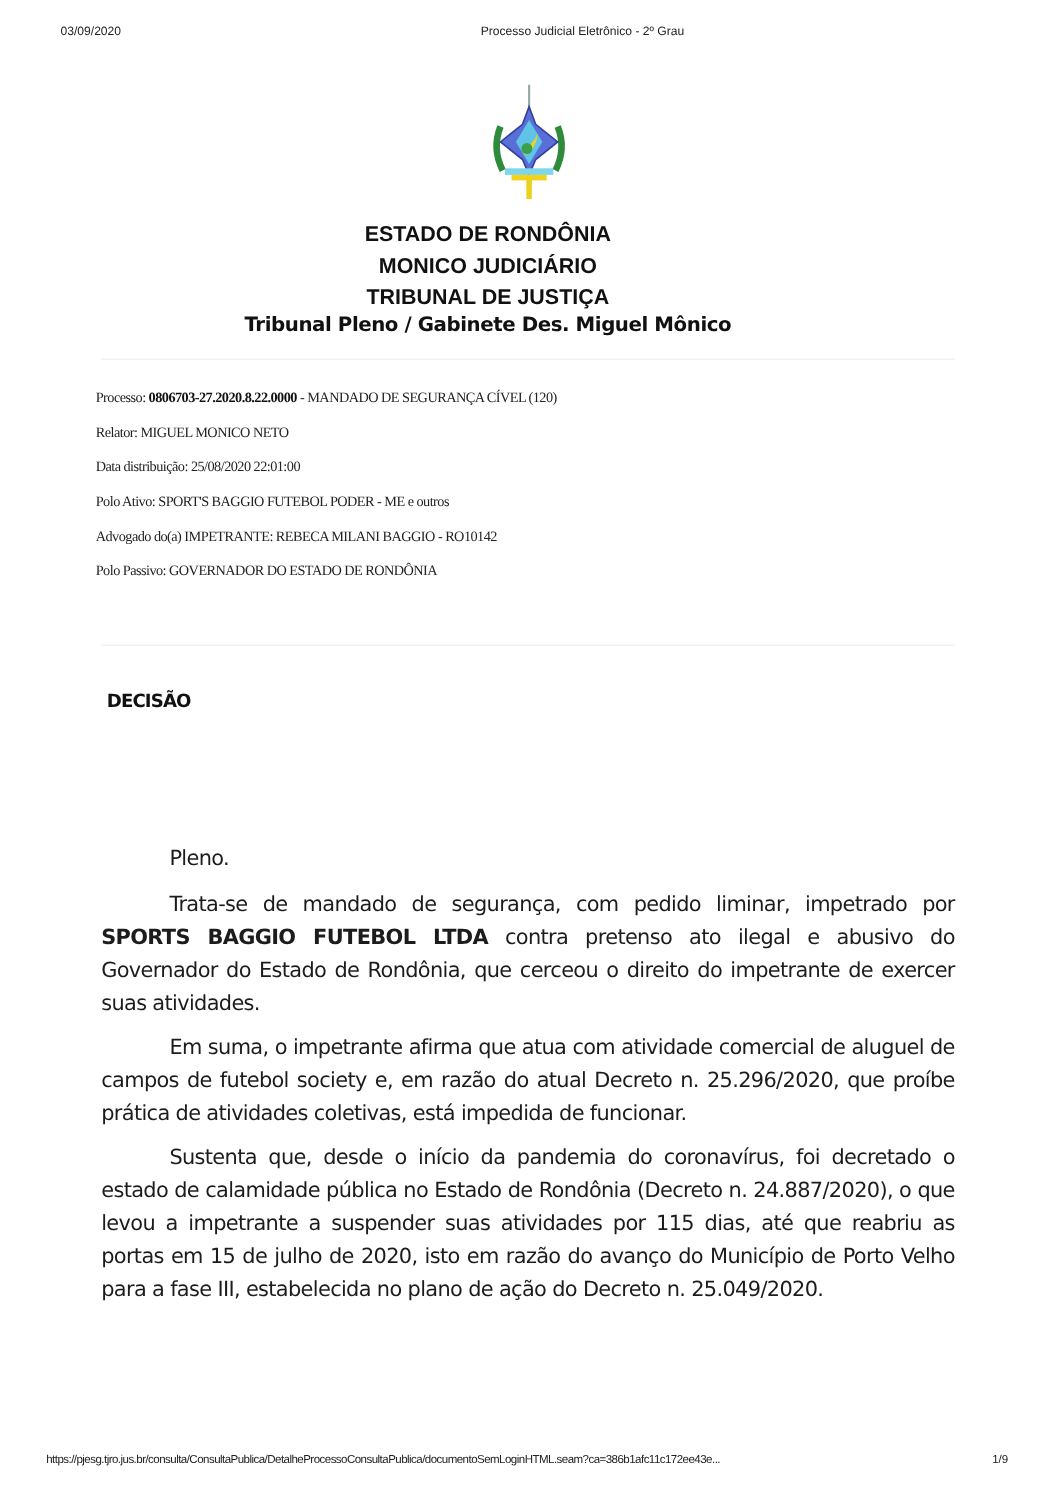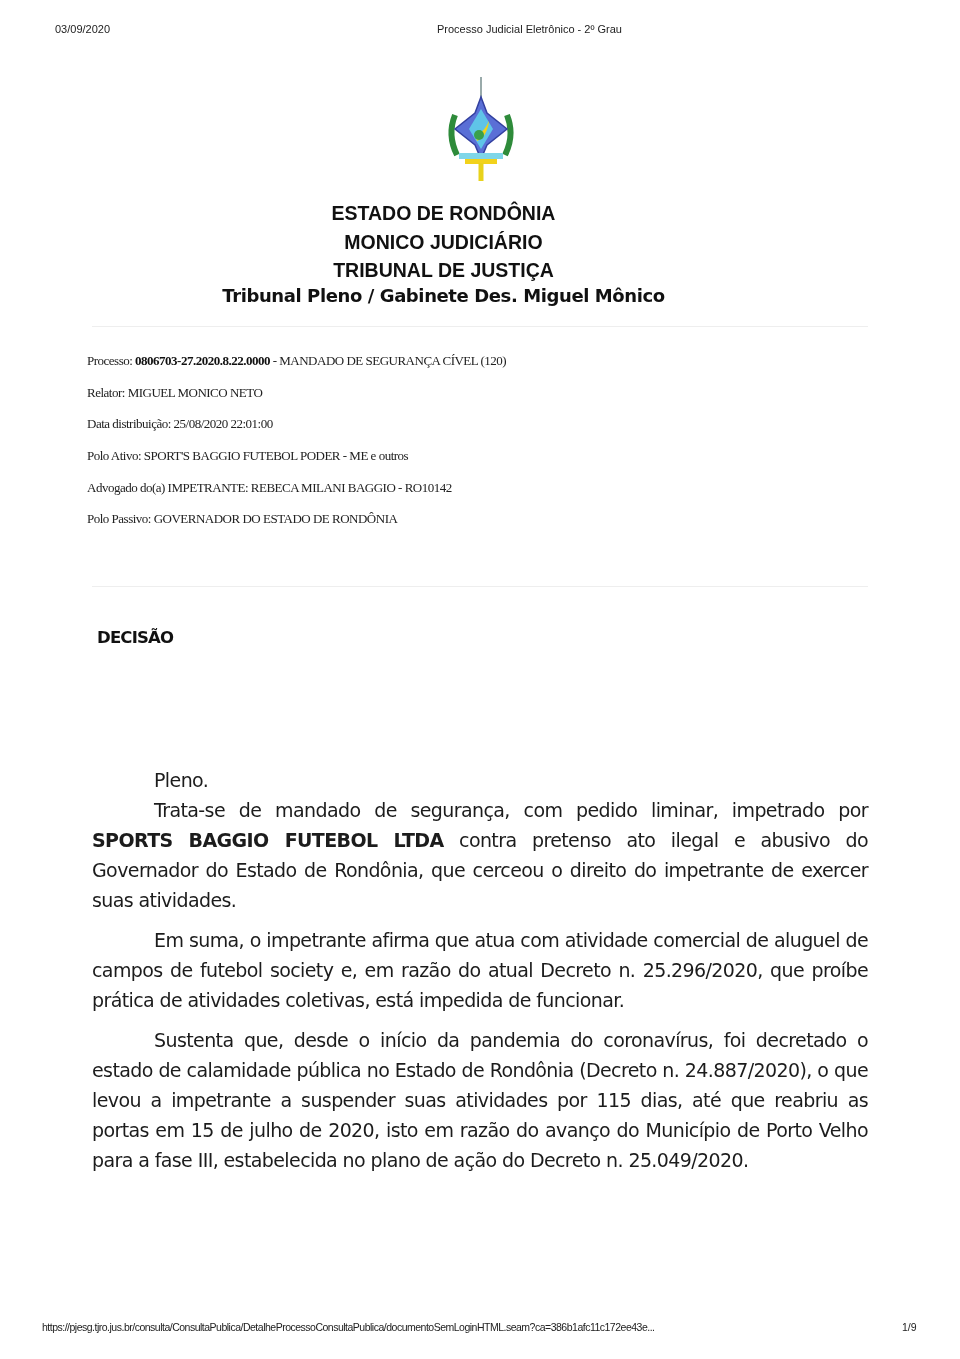--- a/index.html
+++ b/index.html
@@ -11,21 +11,21 @@
   .org { position: absolute; top: 199px; left: 0; width: 887px; text-align: center; font-family: "Liberation Sans", sans-serif; font-weight: bold; color: #111; }
   .org .l { font-size: 19.5px; line-height: 28.5px; }
   .org .sub { font-family: "DejaVu Sans", sans-serif; font-size: 18px; line-height: 22px; letter-spacing: -0.4px; }
   .rule { position: absolute; left: 92px; width: 776px; height: 1px; background: #eeeeee; }
   .meta { position: absolute; left: 74px; top: 350px; font-family: Liberation Serif, serif; font-size: 13px; color: #222; letter-spacing: -0.5px; margin-left: 13px; }
   .meta .row { height: 31.7px; line-height: 22px; white-space: nowrap; }
   .meta b { font-weight: bold; color: #111; }
   .decisao { position: absolute; left: 97px; top: 628px; font-family: "DejaVu Sans", sans-serif; font-weight: bold; font-size: 16.5px; letter-spacing: -0.8px; color: #111; }
   .body { position: absolute; left: 92px; top: 765px; width: 776px; font-family: "DejaVu Sans", sans-serif; font-size: 19px; line-height: 30px; color: #1c1c1c; letter-spacing: -0.6px; }
   .body p { margin: 0; text-align: justify; text-indent: 62px; }
-  .body p + p { margin-top: 0; }
+  .body p + p { margin-top: 12px; }
   .body p.gap { margin-top: 10px; }
   .body b { font-weight: bold; }
   .print-footer { position: absolute; top: 1321px; left: 0; width: 960px; font-family: "Liberation Sans", sans-serif; font-size: 10.5px; color: #222; }
   .print-footer .url { position: absolute; left: 42px; letter-spacing: -0.5px; }
   .print-footer .page { position: absolute; left: 902px; }
 </style>
 </head>
 <body>
 
 <div class="print-header">

